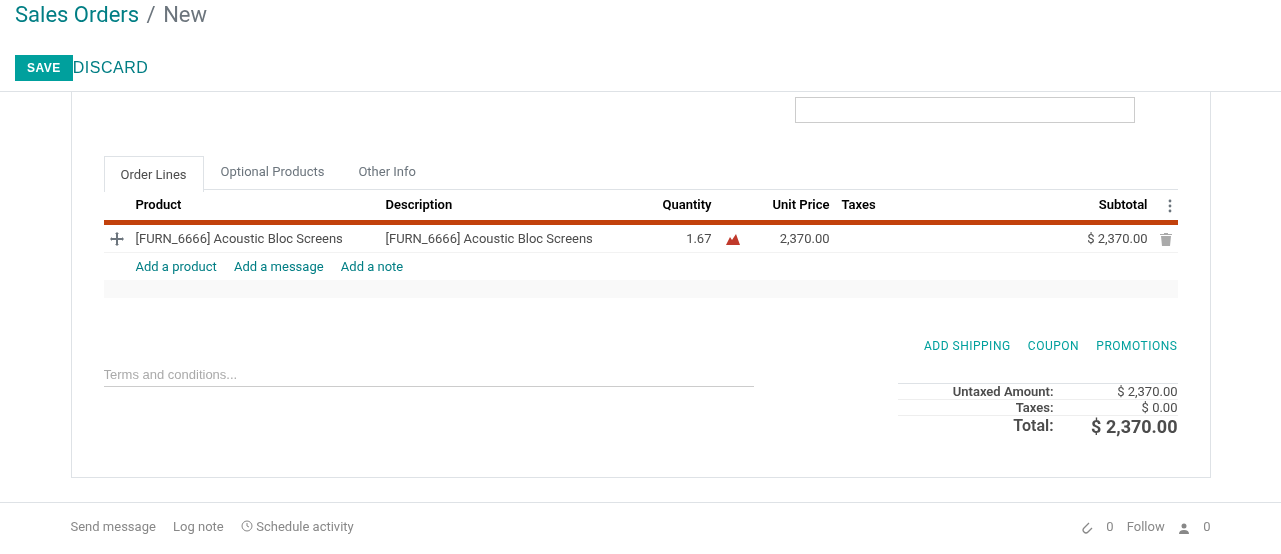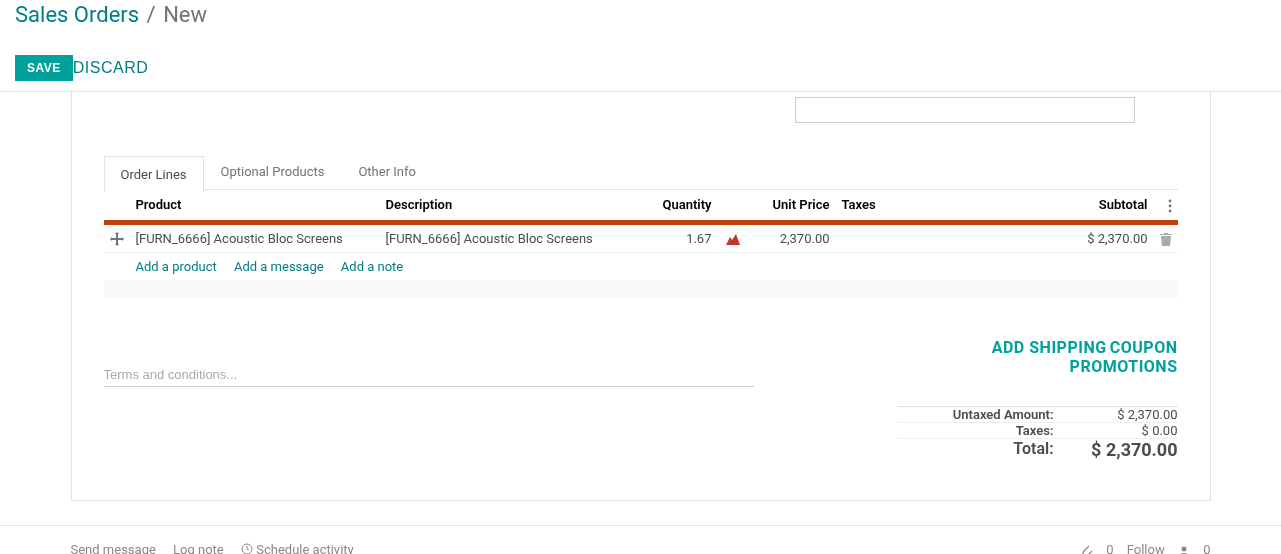--- a/index.html
+++ b/index.html
@@ -28,21 +28,21 @@
 .chart-icon { color: #c0392b; }
 .add-links { padding: 8px 6px 16px 6px; }
 .add-links a { color: #017e84; margin-right: 14px; cursor: pointer; }
 .divider-row { height: 18px; background: #f9f9f9; }
 .below-table { display: flex; padding: 40px 32px 0 32px; }
 .terms { flex: 1; padding-top: 25px; }
 .terms-input { border: none; border-bottom: 1px solid #ccc; width: 650px; font-size: 13px; color: #888; padding: 4px 0; outline: none; }
 .terms-input::placeholder { color: #aaa; }
 .actions-col { width: 280px; text-align: right; }
 .action-links { margin-bottom: 30px; }
-.action-links a { color: #00a09d; font-size: 16px; font-weight: 700; letter-spacing: 0.5px; cursor: pointer; }
+.action-links a { color: #00a09d; font-size: 12px; font-weight: 400; letter-spacing: 0.5px; margin-left: 14px; cursor: pointer; }
 .totals { }
 .totals .trow { display: flex; justify-content: flex-end; padding: 0 0; border-top: 1px solid #eee; gap: 24px; }
 .totals .trow:first-child { border-top: 1px solid #dee2e6; }
 .totals .label { font-weight: 600; color: #4c4c4c; text-align: right; }
 .totals .value { min-width: 100px; text-align: right; }
 .totals .total-row .label { font-size: 16px; }
 .totals .total-row .value { font-size: 18px; font-weight: 700; }
 .footer-bar { border-top: 1px solid #dee2e6; padding: 16px 0 0 0; margin-top: 24px; }
 .footer-inner { width: 1140px; margin: 0 auto; display: flex; justify-content: space-between; color: #888; font-size: 13px; }
 .footer-left span, .footer-left a { color: #888; margin-right: 14px; }

